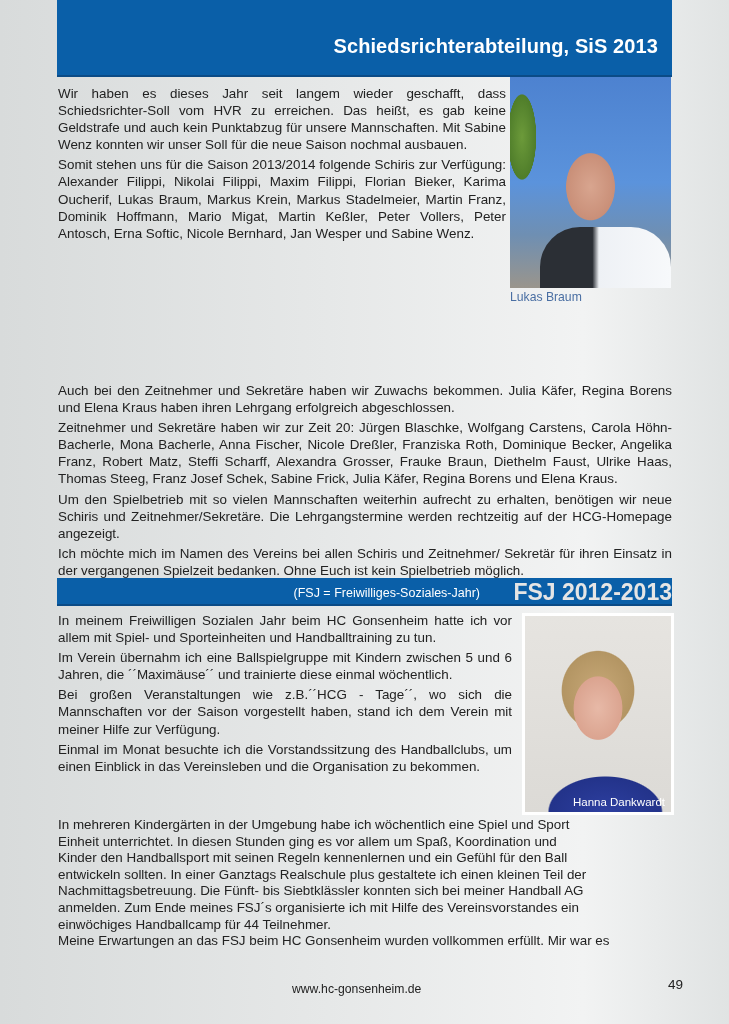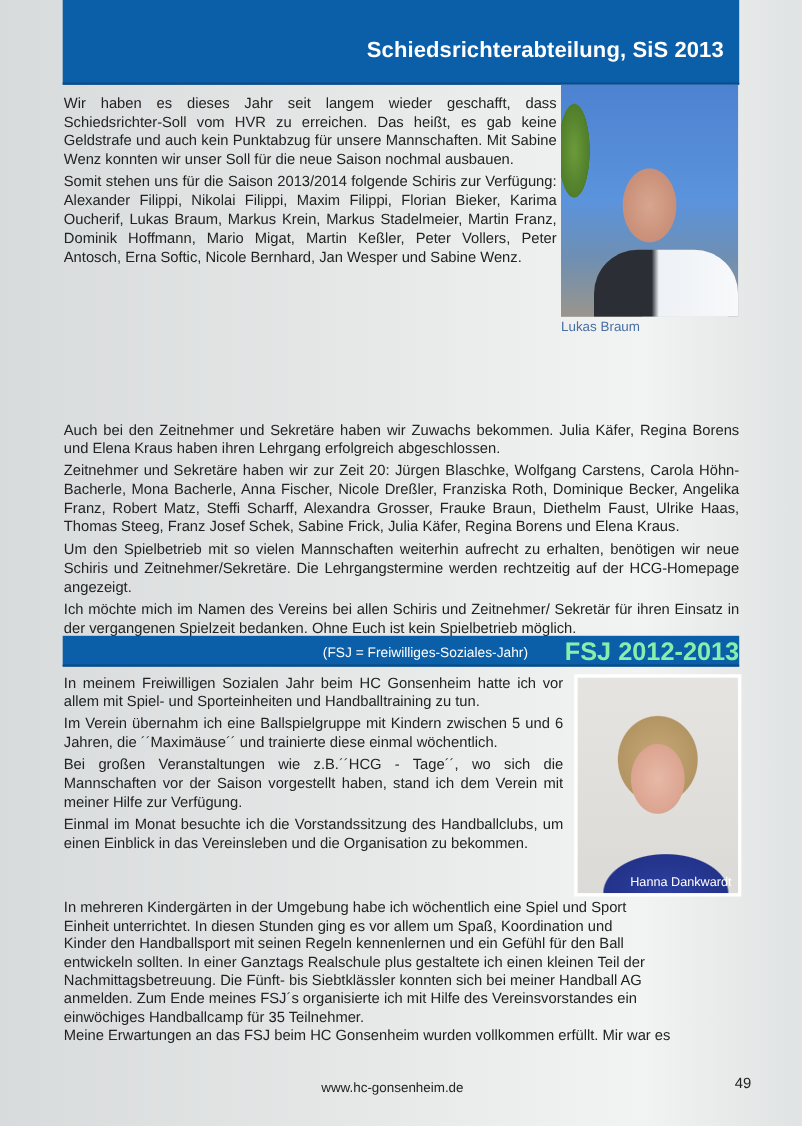--- a/index.html
+++ b/index.html
@@ -38,21 +38,21 @@
     position:absolute; left:510px; top:290px; font-size:12.2px; color:#4a6fa3;
   }
   .band2 {
     position:absolute; left:57px; top:578px; width:615px; height:26px;
     background:#0a5fa8; border-bottom:2px solid #0b4b86;
   }
   .band2-sub {
     position:absolute; right:192px; top:8px; color:#fff; font-size:12.5px;
   }
   .band2-title {
-    position:absolute; right:0px; top:1px; color:#86efac; font-weight:bold; font-size:23px;text-align:center;
+    position:absolute; right:0px; top:1px; color:#e5e5e5; font-weight:bold; font-size:23px;text-align:center;
   }
   .col2 { left:58px; top:612px; width:454px; }
   .photo2 {
     position:absolute; left:522px; top:613px; width:146px; height:196px;
     border:3px solid #fff;
     background:
       radial-gradient(ellipse 40px 52px at 50% 47%, #e7b9a7 0%, #dba490 60%, transparent 62%),
       radial-gradient(ellipse 55px 60px at 50% 38%, #c7a877 0%, #b39563 65%, transparent 67%),
       radial-gradient(ellipse 80px 50px at 55% 100%, #2d3fa0 0%, #23338a 70%, transparent 72%),
       linear-gradient(180deg, #e6e4e0 0%, #dcdad6 100%);
@@ -107,18 +107,18 @@
   <div class="caption2">Hanna Dankwardt</div>
 </div>
 
 <div class="col col3">
   <p>In mehreren Kindergärten in der Umgebung habe ich wöchentlich eine Spiel und Sport</p>
   <p>Einheit unterrichtet. In diesen Stunden ging es vor allem um Spaß, Koordination und</p>
   <p>Kinder den Handballsport mit seinen Regeln kennenlernen und ein Gefühl für den Ball</p>
   <p>entwickeln sollten. In einer Ganztags Realschule plus  gestaltete ich einen kleinen Teil der</p>
   <p>Nachmittagsbetreuung.  Die Fünft- bis Siebtklässler konnten sich bei meiner Handball AG</p>
   <p>anmelden. Zum Ende meines FSJ´s organisierte ich mit Hilfe des Vereinsvorstandes ein</p>
-  <p>einwöchiges Handballcamp für 35 Teilnehmer.</p>
+  <p>einwöchiges Handballcamp für 44 Teilnehmer.</p>
   <p>Meine Erwartungen an das FSJ beim HC Gonsenheim wurden vollkommen erfüllt. Mir war es</p>
 </div>
 
 <div class="footer-url">www.hc-gonsenheim.de</div>
 <div class="page-num">49</div>
 
 </body></html>

